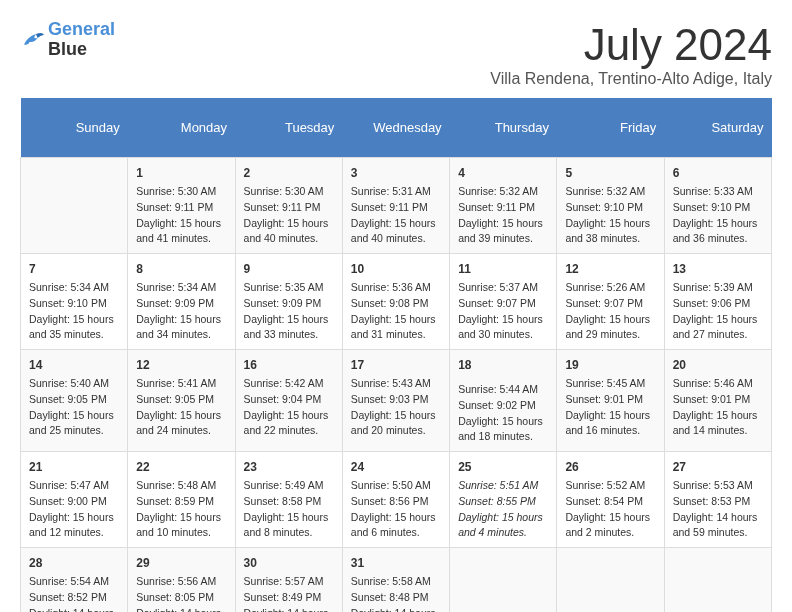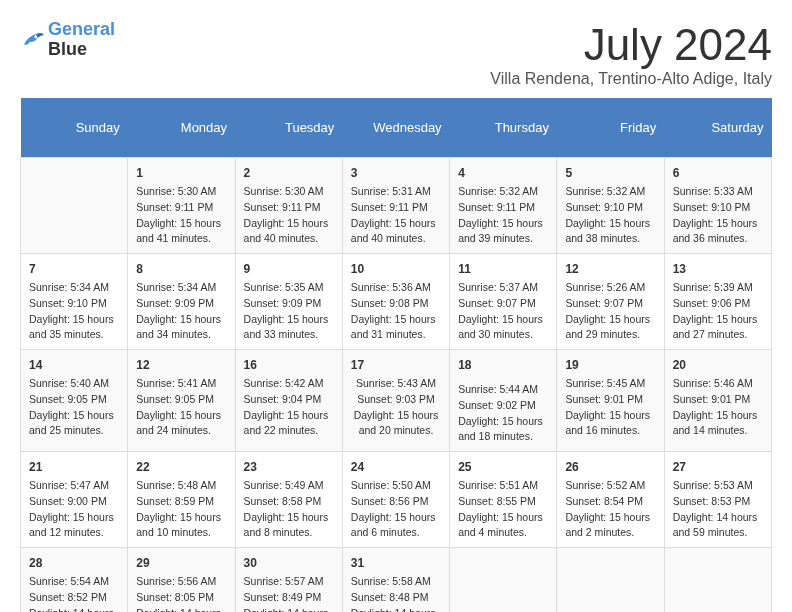--- a/index.html
+++ b/index.html
@@ -231,21 +231,21 @@
         </td>
         <td>
           <span class="day-number">16</span>
           <div class="cell-info" style="white-space: pre-line;">Sunrise: 5:42 AM
 Sunset: 9:04 PM
 Daylight: 15 hours
 and 22 minutes.</div>
         </td>
         <td>
           <span class="day-number">17</span>
-          <div class="cell-info" style="white-space: pre-line; text-align: center;">Sunrise: 5:43 AM
+          <div class="cell-info" style="white-space: pre-line;">Sunrise: 5:43 AM
 Sunset: 9:03 PM
 Daylight: 15 hours
 and 20 minutes.</div>
         </td>
         <td>
           <span class="day-number">18</span>
           <div class="cell-info" style="white-space: pre-line; margin-top: 8px;">Sunrise: 5:44 AM
 Sunset: 9:02 PM
 Daylight: 15 hours
 and 18 minutes.</div>
@@ -289,21 +289,21 @@
         </td>
         <td>
           <span class="day-number">24</span>
           <div class="cell-info" style="white-space: pre-line;">Sunrise: 5:50 AM
 Sunset: 8:56 PM
 Daylight: 15 hours
 and 6 minutes.</div>
         </td>
         <td>
           <span class="day-number">25</span>
-          <div class="cell-info" style="white-space: pre-line;">Sunrise: 5:51 AM
+          <div class="cell-info" style="white-space: pre-line; font-style: italic;">Sunrise: 5:51 AM
 Sunset: 8:55 PM
 Daylight: 15 hours
 and 4 minutes.</div>
         </td>
         <td>
           <span class="day-number">26</span>
           <div class="cell-info" style="white-space: pre-line;">Sunrise: 5:52 AM
 Sunset: 8:54 PM
 Daylight: 15 hours
 and 2 minutes.</div>

